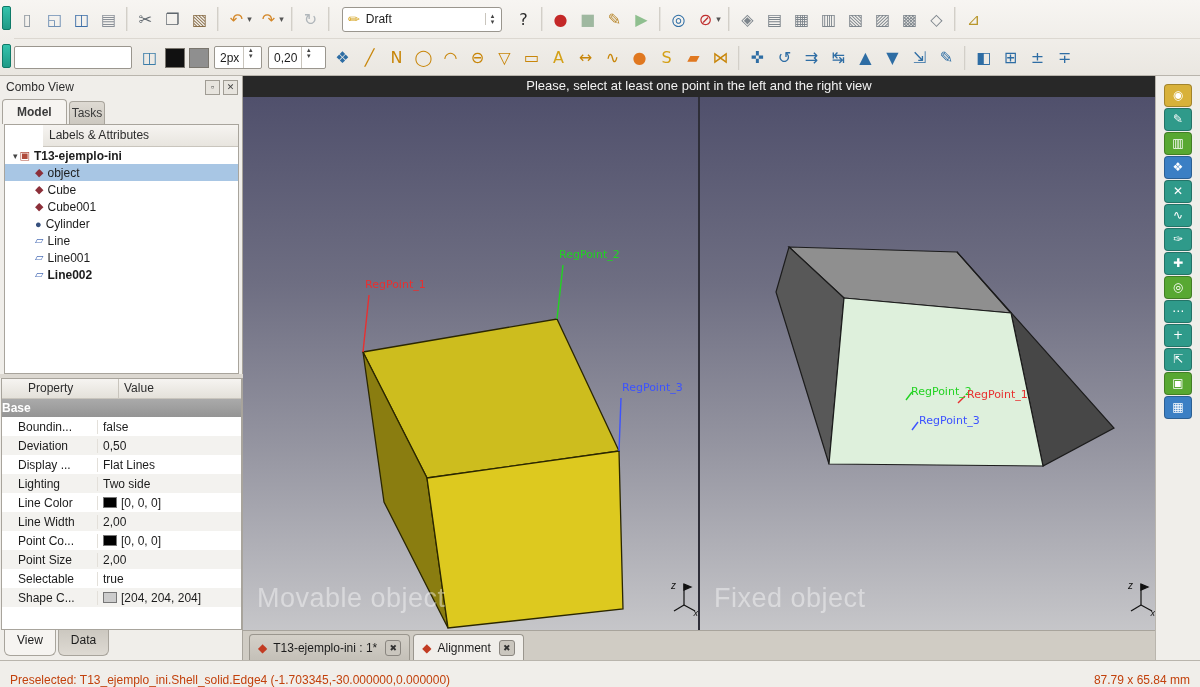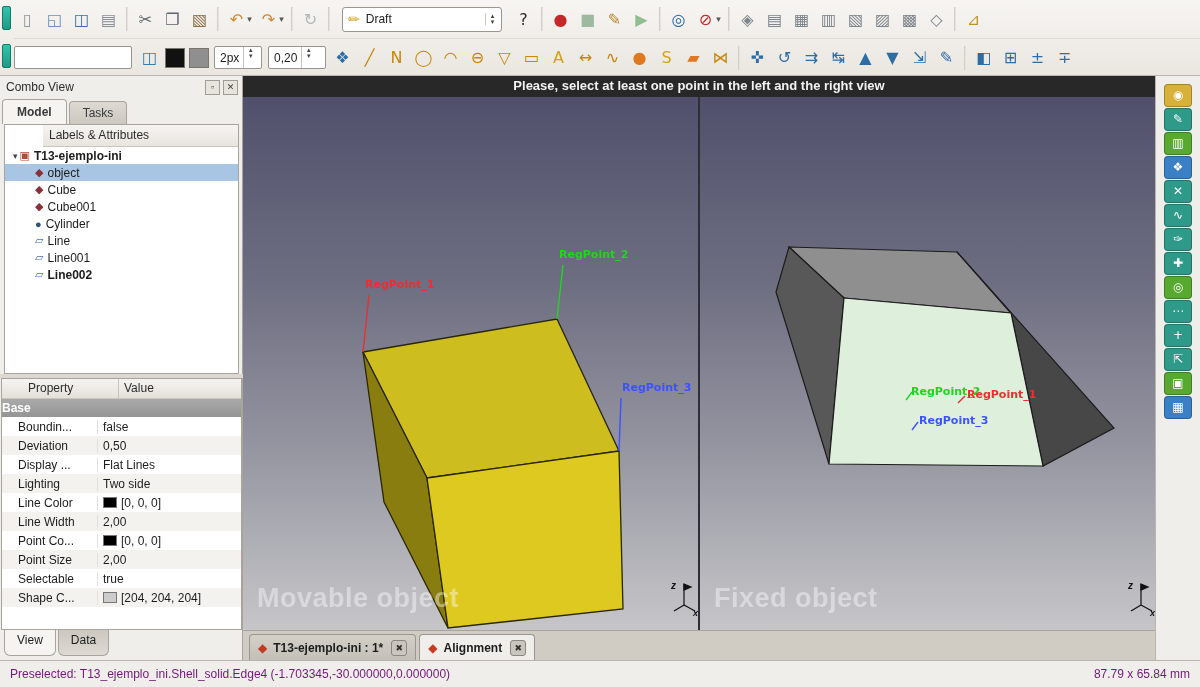--- a/index.html
+++ b/index.html
@@ -30,21 +30,21 @@
   .mini-combo .mc-val { font-size:12px; }
   .mini-combo .wbspin { height:21px; margin-left:4px; }
   #lw-combo { width:48px; } #sc-combo { width:58px;text-align:center; }
 
   
   #combo-panel { position:absolute; left:0; top:76px; width:243px; height:584px; background:#f0eeea; border-right:1px solid #a8a49c; }
   .cv-title { position:absolute; left:0; top:0; width:100%; height:22px; display:flex; align-items:center; padding:0 4px 0 6px; }
   .cv-title .t { flex:1; font-size:12px; color:#2c2c2c; }
   .cv-btn { width:15px; height:15px; border:1px solid #a09c94; background:#e7e4de; font-size:9px; line-height:13px; text-align:center; margin-left:3px; color:#444; }
   .cv-tabs { position:absolute; left:2px; top:22px; height:26px; display:flex; align-items:flex-end; }
-  .cv-tab { padding:4px 13px; border:1px solid #a8a49c; border-bottom:none; border-radius:4px 4px 0 0;
+  .cv-tab { padding:4px 2px; border:1px solid #a8a49c; border-bottom:none; border-radius:4px 4px 0 0;
             background:linear-gradient(#dedad3,#ccc8c0); margin-right:2px; font-size:12px; color:#3a3a3a; }
   .cv-tab[data-state="active"] { background:#f6f4f1; font-weight:bold; padding:5px 14px; }
   .tree-box { position:absolute; left:4px; top:48px; width:235px; height:250px; background:#fff; border:1px solid #a8a49c; overflow:hidden; }
   .tree-header { height:22px; background:linear-gradient(#f6f4f1,#e8e5df); border-bottom:1px solid #c9c5bd; line-height:21px; padding-left:6px; color:#2c2c2c;margin-left:38px; }
   .trow { display:flex; align-items:center; height:17px; font-size:12px; white-space:nowrap; }
   .trow[data-state="selected"] { background:#a8c6e4; }
   .trow[data-state="bold"] .tlab { font-weight:bold; }
   .texp { font-size:9px; color:#444; margin-right:2px; }
   .texp:empty,.tico:empty { display:none; }
   .tico { font-size:11px; margin-right:4px; }
@@ -59,21 +59,21 @@
   .pc1 { width:96px; padding-left:16px; border-right:1px solid #e3e0da; overflow:hidden; white-space:nowrap; }
   .pc2 { flex:1; padding-left:5px; display:flex; align-items:center; overflow:hidden; white-space:nowrap; }
   .prop-swatch { display:none; width:14px; height:11px; border:1px solid #777; margin-right:4px; flex:0 0 auto; }
   .prop-swatch[style] { display:inline-block; }
   .bt-tabs { position:absolute; left:4px; top:554px; height:26px; display:flex; }
   .btab { padding:3px 12px 4px; border:1px solid #a8a49c; border-top:none; border-radius:0 0 6px 6px;
           background:linear-gradient(#ccc8c0,#dedad3); margin-right:2px; font-size:12px; }
   .btab[data-state="active"] { background:#f6f4f1; }
 
   
-  #main { position:absolute; left:243px; top:76px; width:912px; height:584px; background:#d6d2ca;font-weight:bold; }
+  #main { position:absolute; left:243px; top:76px; width:912px; height:584px; background:#d6d2ca; }
   .msgbar { position:absolute; left:0; top:0; width:912px; height:21px; background:#282828; color:#f2f2f2;
             font-size:13px; text-align:center; line-height:20px; }
   .views { position:absolute; left:0; top:21px; width:912px; height:533px; display:flex; }
   .view { position:relative; width:455px; height:533px; overflow:hidden;
           background:linear-gradient(180deg,#50506c 0%,#6e6e82 35%,#9494a0 65%,#c6c6c9 100%); }
   .vdivider { width:2px; height:533px; background:#2e2e38; }
   .view svg.scene { position:absolute; left:0; top:0; }
   .rp { position:absolute; font-size:11px; font-family:"DejaVu Sans",sans-serif; white-space:nowrap; }
   .rp-red { color:#e83030; } .rp-green { color:#22d322; } .rp-blue { color:#3c52ff; }
   .caption { position:absolute; left:14px; top:486px; font-size:27px; color:rgba(255,255,255,0.42); letter-spacing:0.5px; }
@@ -86,21 +86,21 @@
                background:#cac6be; font-size:9px; line-height:14px; text-align:center; color:#333; }
 
   
   #right-tools { position:absolute; left:1155px; top:76px; width:45px; height:584px; background:#f0eeea;
                  border-left:1px solid #b9b5ad; display:flex; flex-direction:column; align-items:center; padding-top:8px; }
   .rtbtn { width:28px; height:23px; margin-bottom:1px; border:1px solid rgba(0,0,0,0.25); border-radius:4px;
            color:#fff; font-size:12px; line-height:21px; text-align:center; cursor:default; padding:0; font-family:"DejaVu Sans",sans-serif; }
 
   
   #statusbar { position:absolute; left:0; top:660px; width:1200px; height:27px; background:#f0eeea;
-               border-top:1px solid #b9b5ad; display:flex; align-items:center; justify-content:space-between; padding:0 10px; font-size:12px; color:#701a75; }
+               border-top:1px solid #b9b5ad; display:flex; align-items:flex-end; justify-content:space-between; padding:0 10px; font-size:12px; color:#c2410c; }
 </style>
 </head>
 <body>
 
 <div id="topbars">
   <div class="grip" id="grip1"></div>
   <div class="grip" id="grip2"></div>
 
   <div class="tbar-row" id="tbar1">
     <div class="tbar">

